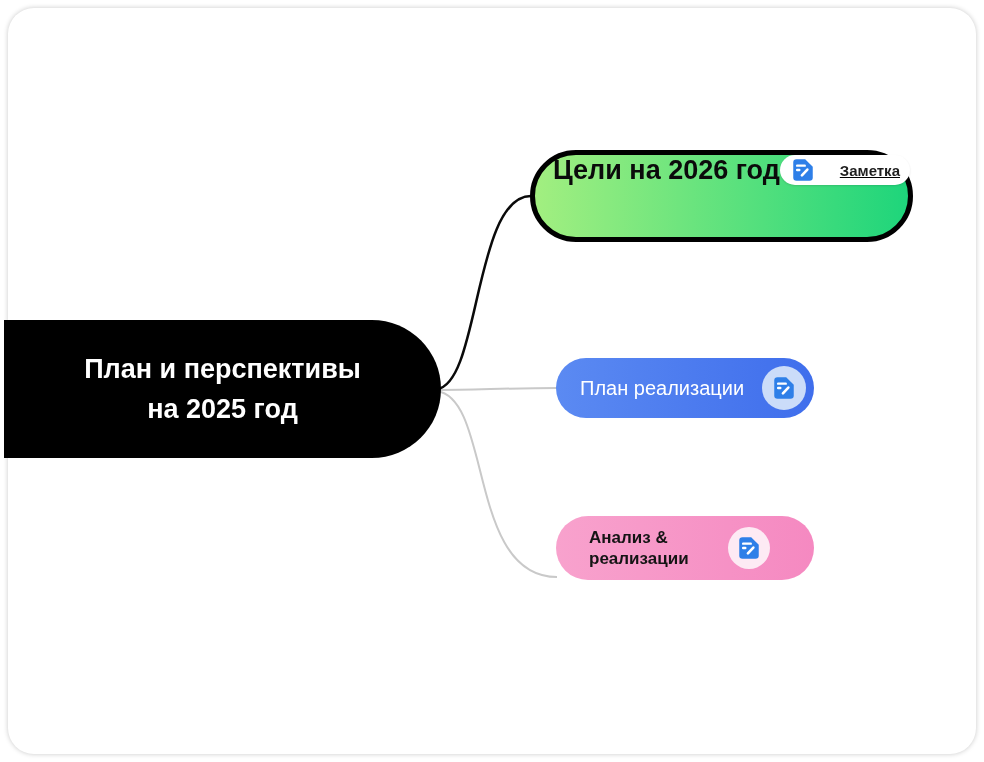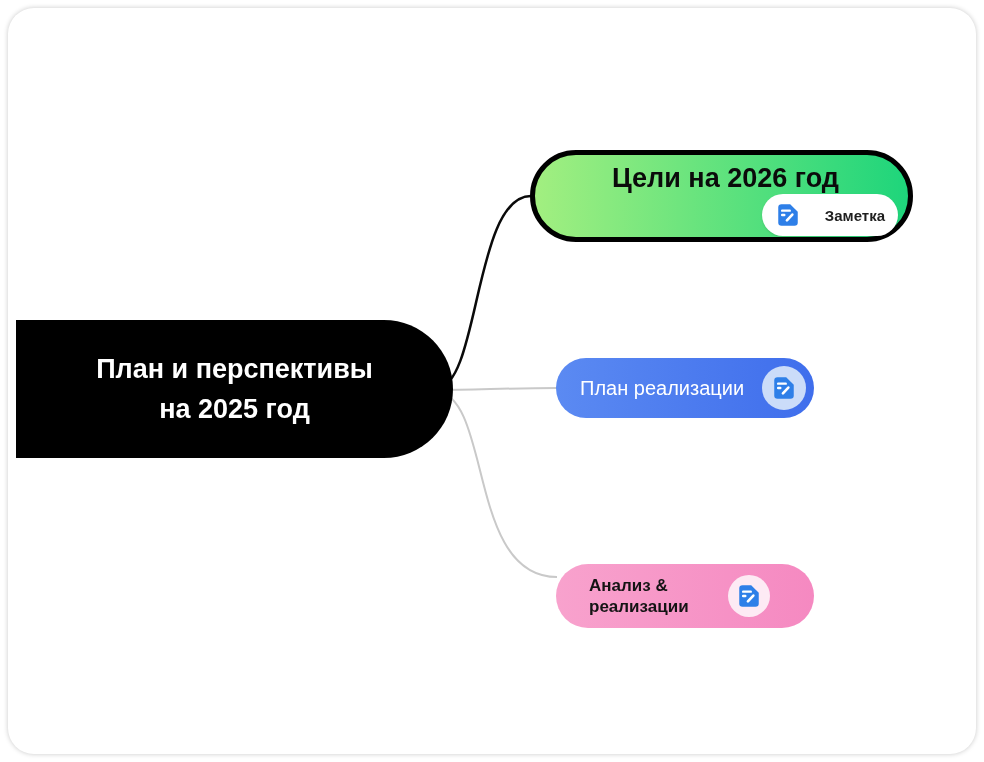--- a/index.html
+++ b/index.html
@@ -17,57 +17,57 @@
     width: 968px; height: 746px;
     background: #ffffff;
     border-radius: 26px;
     box-shadow: 0 0 5px rgba(0,0,0,0.22);
   }
 
   .connector-layer { position: absolute; inset: 0; pointer-events: none; }
 
   
   .root-node {
-    position: absolute; left: 16px; top: 320px;
+    position: absolute; left: 4px; top: 320px;
     width: 437px; height: 138px;
     background: #000000;
     border-radius: 0 70px 70px 0;
     color: #ffffff;
     display: flex; flex-direction: column;
     align-items: center; justify-content: center;
     font-size: 27px; font-weight: 700; line-height: 40px;
     text-align: center;
     cursor: pointer;
   }
 
   
   .node-goals {
     position: absolute; left: 530px; top: 150px;
     width: 383px; height: 92px;
     border: 5px solid #000000;
     border-radius: 46px;
     background: linear-gradient(90deg, #a2ef80 0%, #1ed57b 100%);
-    display: flex; align-items: center;
-    padding: 8px 10px 0 18px;
+    display: flex; 
+    padding: 0 10px 0 18px;
     cursor: pointer;
-    flex-direction: column;
   }
   .node-goals .label {
     font-size: 27px; font-weight: 700; color: #0b0b0b;
     white-space: nowrap;
   }
   .note-badge {
     margin-left: auto;
-    height: 42px; min-width: 130px;
+    height: 30px; min-width: 130px;
     background: #ffffff;
     border-radius: 21px;
     display: flex; align-items: center; justify-content: center;
     gap: 24px; padding: 0 13px;
     box-shadow: 0 1px 2px rgba(0,0,0,0.12);
     cursor: pointer;
+    text-decoration: underline;
   }
   .note-badge .badge-label {
     font-size: 15px; font-weight: 700; color: #1e1e1e; white-space: nowrap;
   }
 
   
   .node-plan {
     position: absolute; left: 556px; top: 358px;
     width: 258px; height: 60px;
     border-radius: 30px;
@@ -82,21 +82,21 @@
   .icon-circle {
     margin-left: auto;
     width: 44px; height: 44px; border-radius: 50%;
     display: flex; align-items: center; justify-content: center;
     cursor: pointer;
   }
   .node-plan .icon-circle { background: #cbdcf9; }
 
   
   .node-analysis {
-    position: absolute; left: 556px; top: 564px;
+    position: absolute; left: 556px; top: 516px;
     width: 258px; height: 64px;
     border-radius: 32px;
     background: linear-gradient(90deg, #f8a2cd 0%, #f589c1 100%);
     display: flex; align-items: center;
     padding: 0 44px 0 33px;
     cursor: pointer;
   }
   .node-analysis .label {
     font-size: 17px; font-weight: 600; color: #141414; line-height: 21px;
   }

